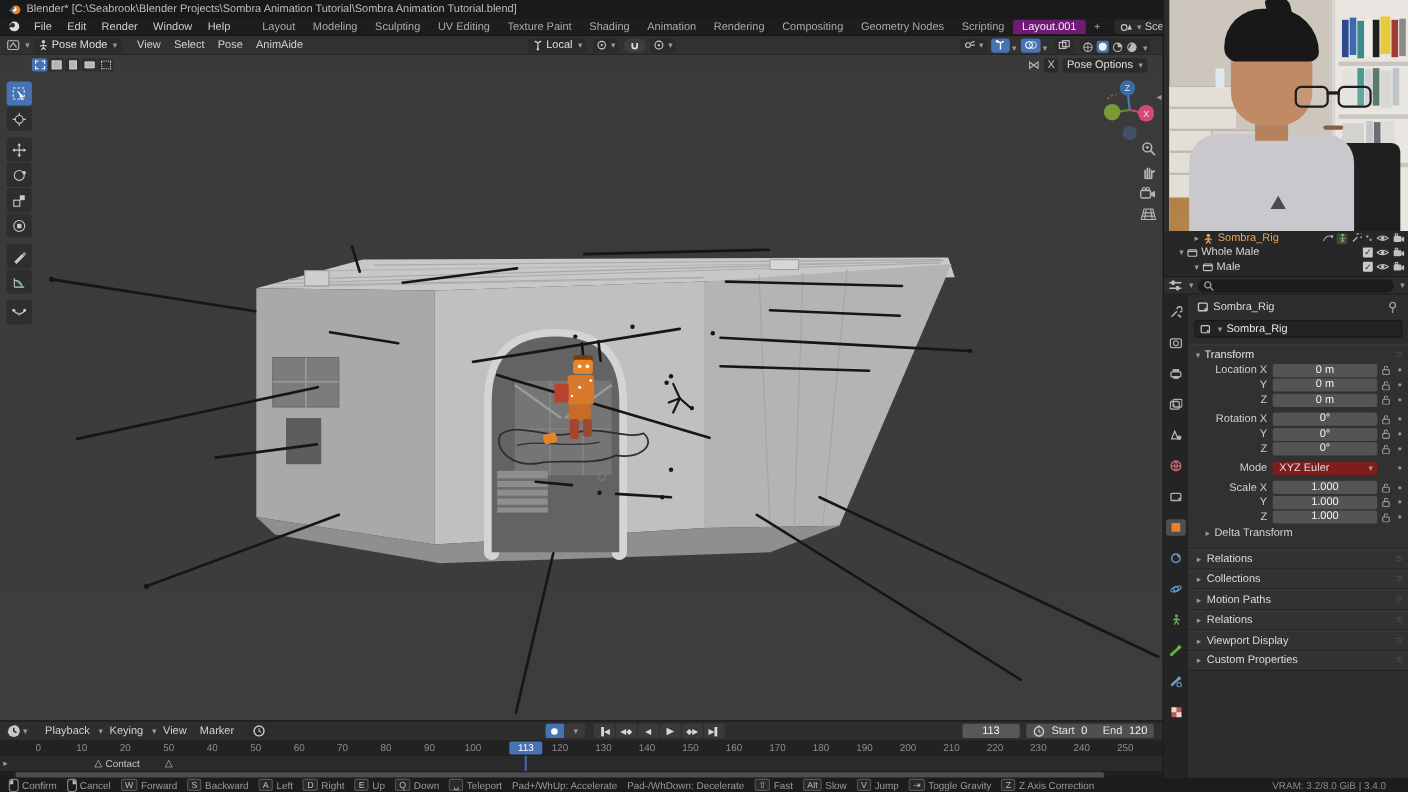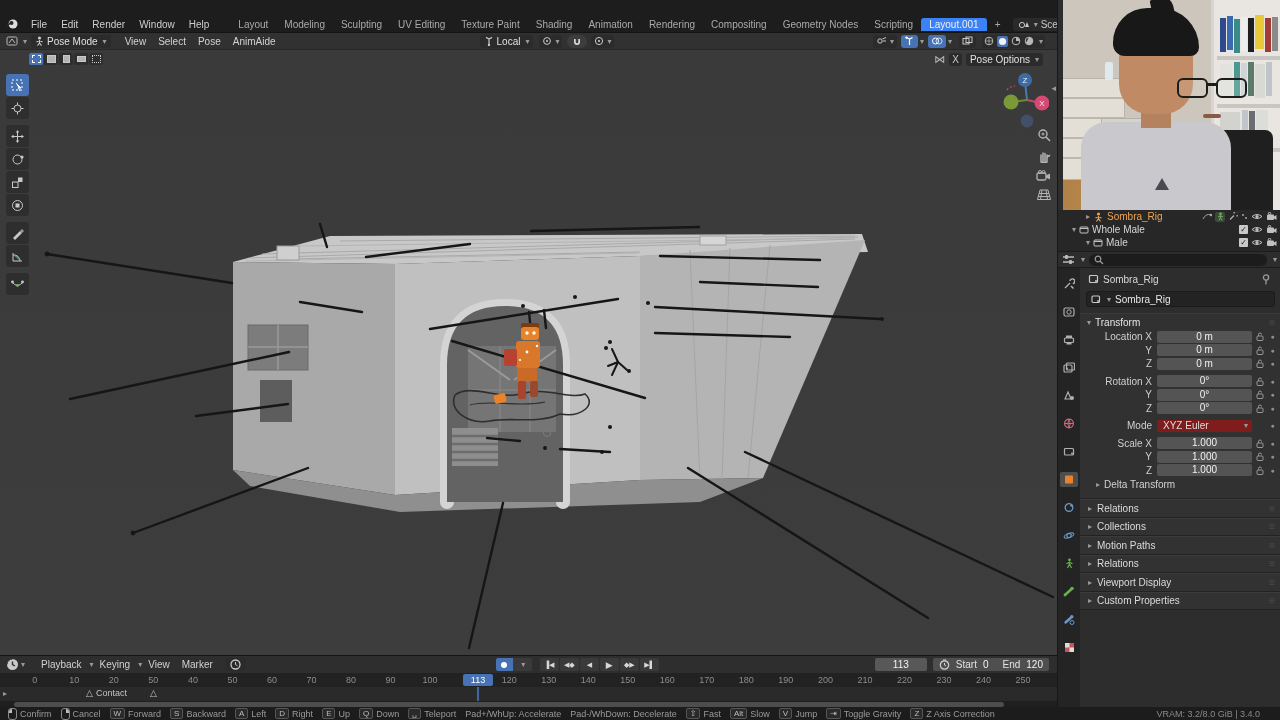--- a/index.html
+++ b/index.html
@@ -1,28 +1,28 @@
 <!DOCTYPE html>
 <html><head>
 <meta charset="utf-8">
 <style>
   html,body{margin:0;padding:0;background:#111;overflow:hidden}
   #app{position:relative;width:1280px;height:720px;background:#1d1d1d;
        font-family:"Liberation Sans","DejaVu Sans",sans-serif;font-size:10px;color:#c8c8c8;
        -webkit-user-select:none;user-select:none}
   .abs{position:absolute}
-  .flex{display:flex;align-items:center}
+  .flex{display:flex;align-items:flex-end}
   .chev{font-size:8px;color:#9a9a9a;margin-left:2px}
   
   #titlebar{left:0;top:0;width:1280px;height:16px;background:#191919;display:flex;align-items:center;padding-left:8px;box-sizing:border-box;color:#bdbdbd}
   
   #topbar{left:0;top:16px;width:1280px;height:17px;background:#1d1d1d;display:flex;align-items:center;box-sizing:border-box;border-bottom:1px solid #141414}
   #topbar .menu{padding:0 7px;color:#cfcfcf}
   .wstab{padding:1px 8px;color:#aaaaaa;border-radius:3px 3px 0 0}
-  .wstab.active{background:#3b82f6;color:#f0f0f0}
+  .wstab.active{background:#701a75;color:#f0f0f0}
   #scenewidget{margin-left:auto;display:flex;align-items:center;gap:3px;background:#2a2a2a;border-radius:3px;padding:1px 5px;margin-right:206px}
   
   #viewport{left:0;top:33px;width:1057px;height:622px;background:#3c3c3c}
   #vph{position:absolute;left:0;top:0;width:100%;height:17px;background:#313131;display:flex;align-items:center;box-sizing:border-box;border-bottom:1px solid #262626}
   #vph .menu{padding:0 6px;color:#d2d2d2}
   .dropbtn{display:flex;align-items:center;background:#2b2b2b;border-radius:3px;padding:1px 4px;gap:3px;color:#e0e0e0}
   .hbtn{display:flex;align-items:center;justify-content:center;background:#2b2b2b;border-radius:3px;height:13px;padding:0 3px;gap:1px}
   .hbtn.on{background:#4772b3}
   #vpcanvas{position:absolute;left:0;top:17px;width:1057px;height:605px;overflow:hidden;background:linear-gradient(#3a3a3a,#3d3d3d)}
   
@@ -128,20 +128,28 @@
   .subpanel{display:flex;align-items:center;gap:4px;height:15px;padding-left:16px;color:#d2d2d2}
   .cpanel{display:flex;align-items:center;gap:5px;height:16.5px;background:#323232;border-top:1px solid #3b3b3b;border-bottom:1px solid #222;padding-left:8px;color:#dcdcdc}
   .arrow{color:#9a9a9a;font-size:8px}
   svg{display:block}
 </style>
 </head>
 <body>
 
 <div id="app">
 
+  <div id="titlebar" class="abs">
+    <svg width="11" height="11" style="margin-right:5px">
+        <circle cx="6.5" cy="6" r="4" fill="#e8832a"></circle>
+        <circle cx="5" cy="5.5" r="2" fill="#fff"></circle>
+        <path d="M1 7 L5 4" stroke="#3a6ea5" stroke-width="2"></path>
+      </svg>
+    <span>Blender* [C:\Seabrook\Blender Projects\Sombra Animation Tutorial\Sombra Animation Tutorial.blend]</span>
+  </div>
 
   <div id="topbar" class="abs">
     <svg width="14" height="12" style="margin:0 4px 0 6px">
         <circle cx="7" cy="6" r="4.5" fill="#dedede"></circle>
         <circle cx="5.5" cy="5" r="2" fill="#2a2a2a"></circle>
         <path d="M1 8 L6 3.5" stroke="#2a2a2a" stroke-width="1.6"></path>
       </svg>
     <span class="menu">File</span>
     <span class="menu">Edit</span>
     <span class="menu">Render</span>

